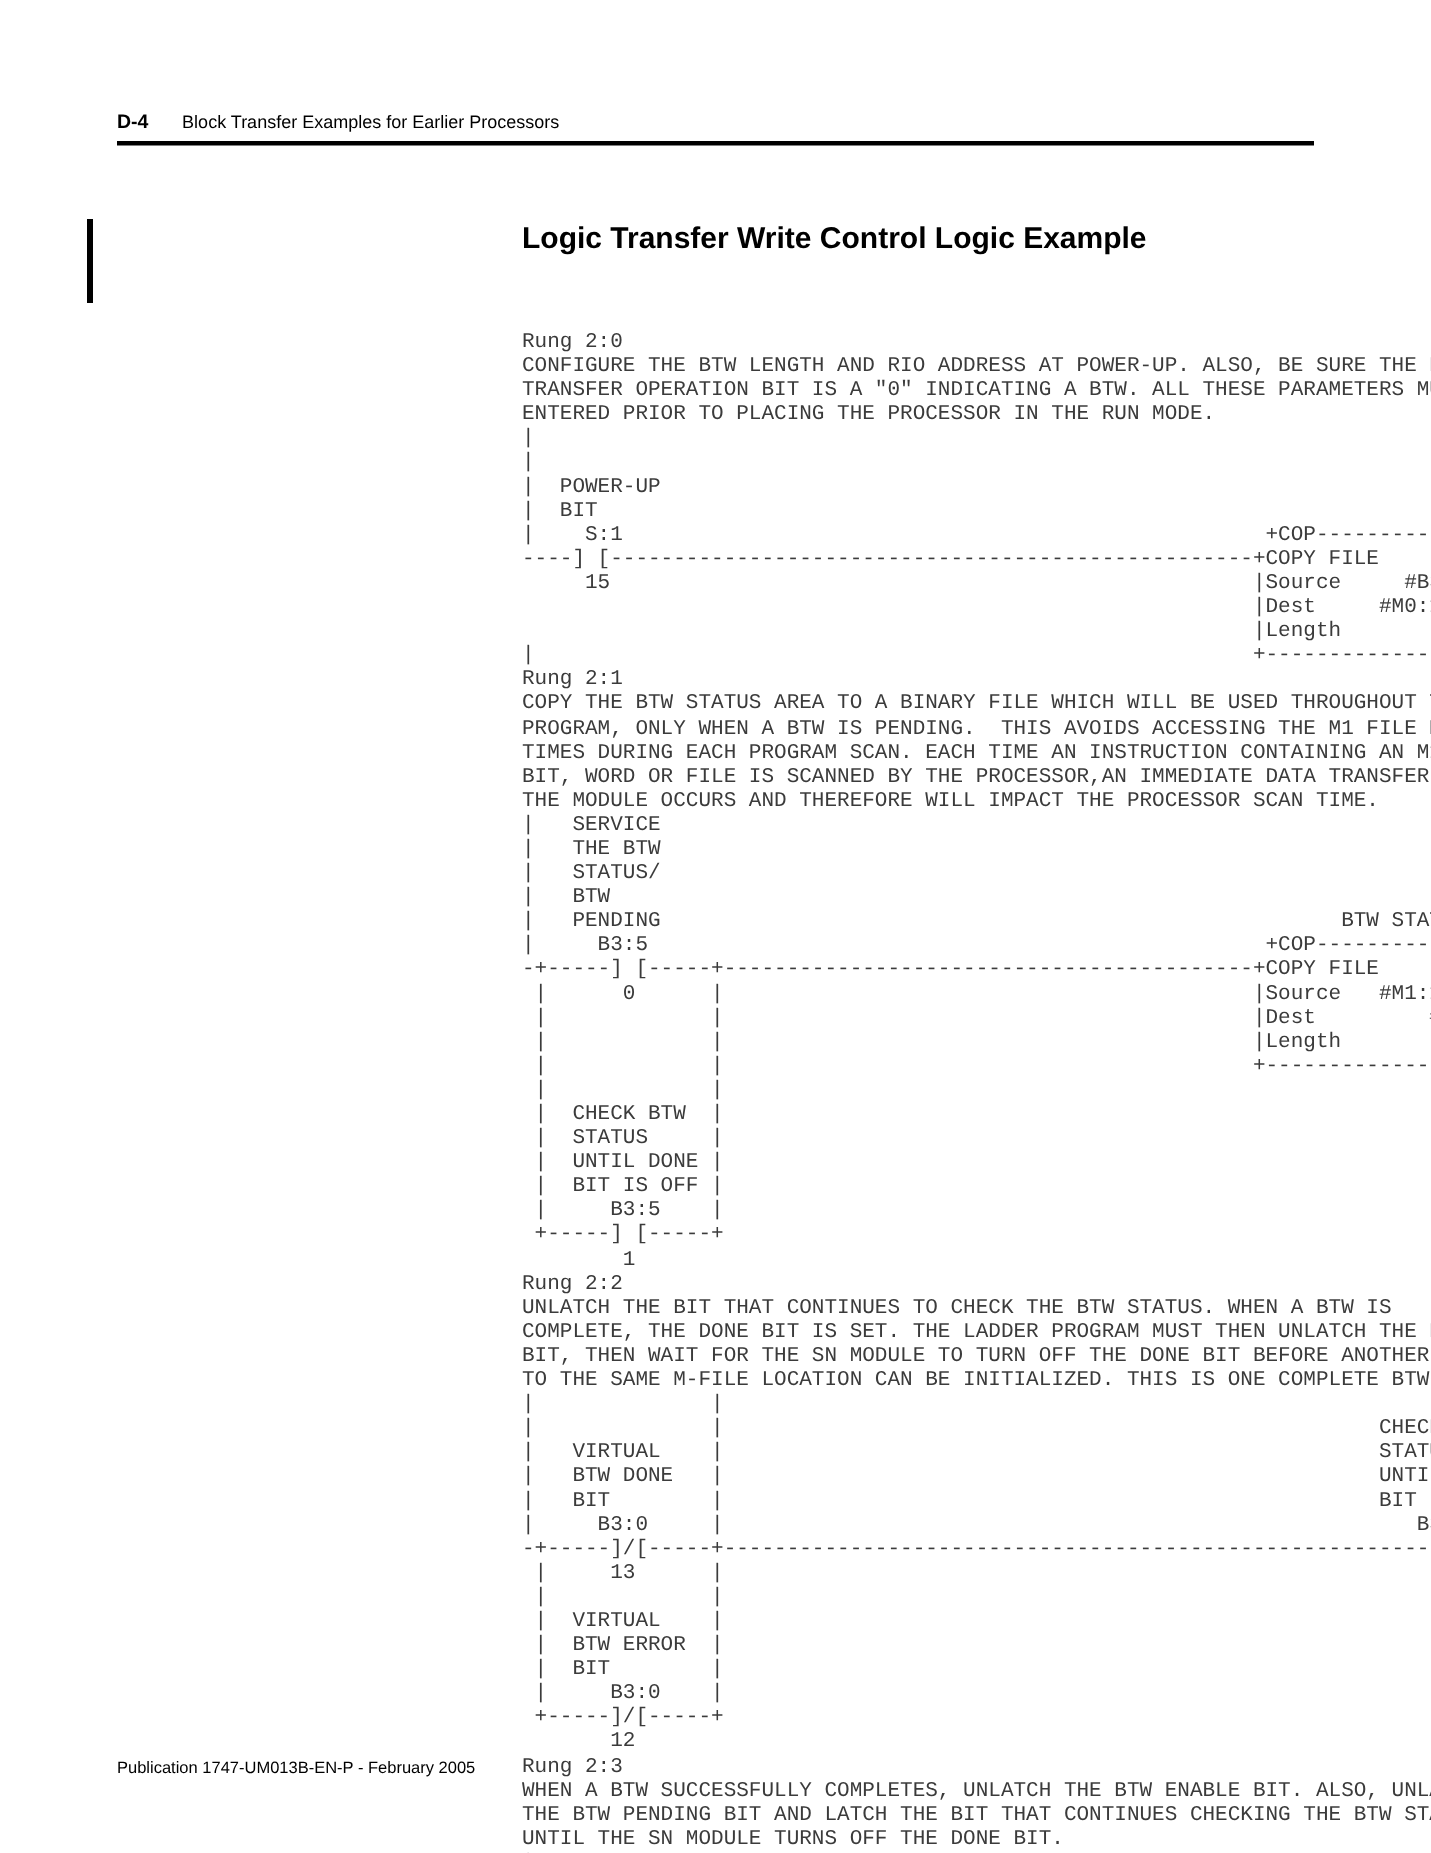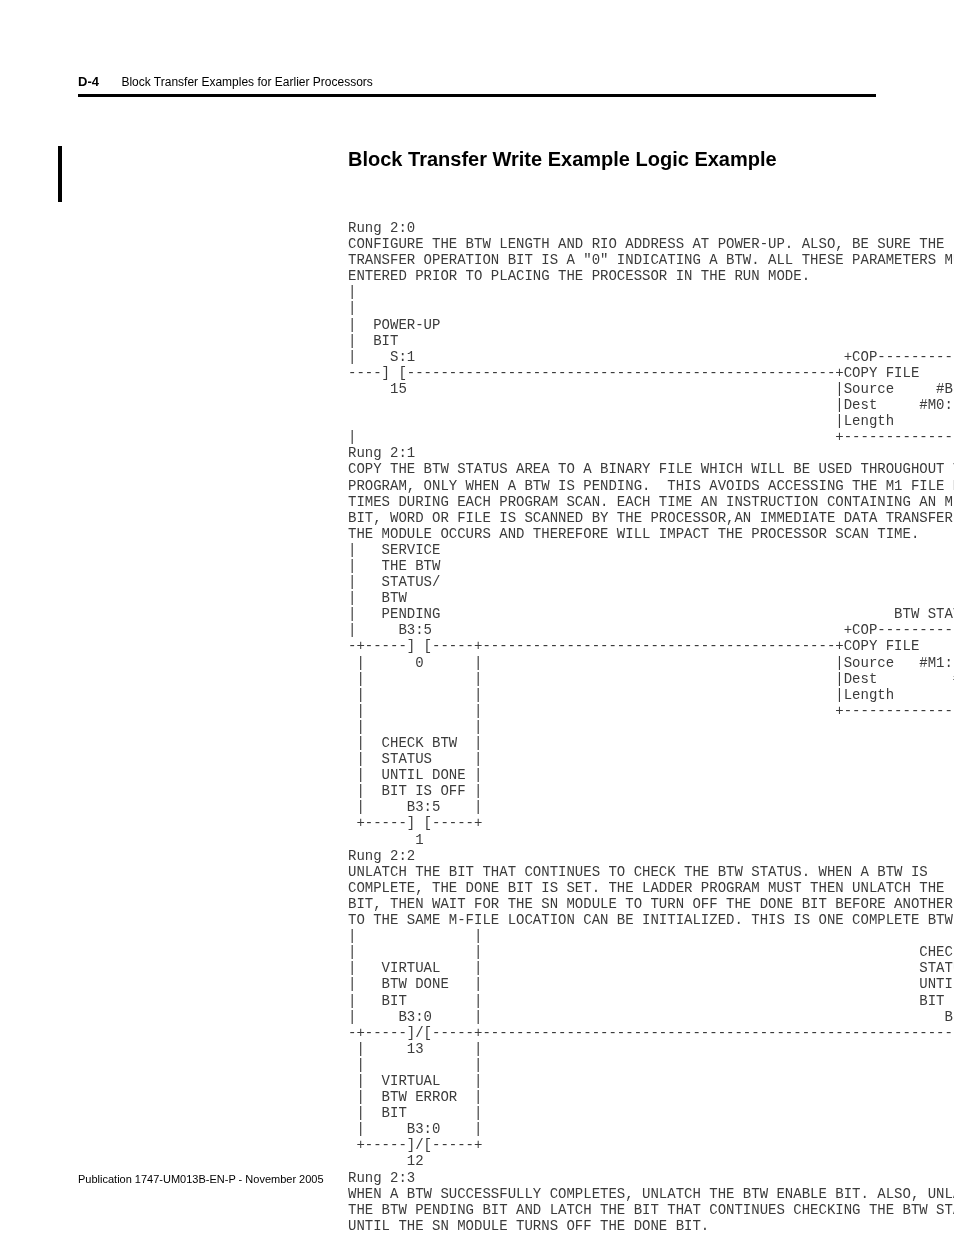--- a/index.html
+++ b/index.html
@@ -77,21 +77,21 @@
 <body>
 
 <div class="header">
   <span class="pageno">D-4</span>
   <span class="chapter">Block Transfer Examples for Earlier Processors</span>
 </div>
 <div class="rule"></div>
 
 <div class="revbar"></div>
 
-<div class="section-title">Block Transfer Write Example Logic Example</div>
+<div class="section-title">Logic Transfer Write Control Logic Example</div>
 
 <div class="ladder">Rung 2:0
 CONFIGURE THE BTW LENGTH AND RIO ADDRESS AT POWER-UP. ALSO, BE SURE THE BLOCK
 TRANSFER OPERATION BIT IS A "0" INDICATING A BTW. ALL THESE PARAMETERS MUST BE
 ENTERED PRIOR TO PLACING THE PROCESSOR IN THE RUN MODE.
 |                                                                                 |
 |                                                                                 |
 |  POWER-UP                                                                       |
 |  BIT                                                                            |
 |    S:1                                                   +COP---------------+   |
@@ -166,13 +166,13 @@
                                                               |     15      |
                                                               |             |
                                                               |  CHECK BTW  |
                                                               |  STATUS     |
                                                               |  UNTIL DONE |
                                                               |  BIT IS OFF |
                                                               |     B3:5    |
                                                               +-----(L)-----+
                                                                      1           |</div>
 
-<div class="footer">Publication 1747-UM013B-EN-P - November 2005</div>
+<div class="footer">Publication 1747-UM013B-EN-P - February 2005</div>
 
 </body></html>

